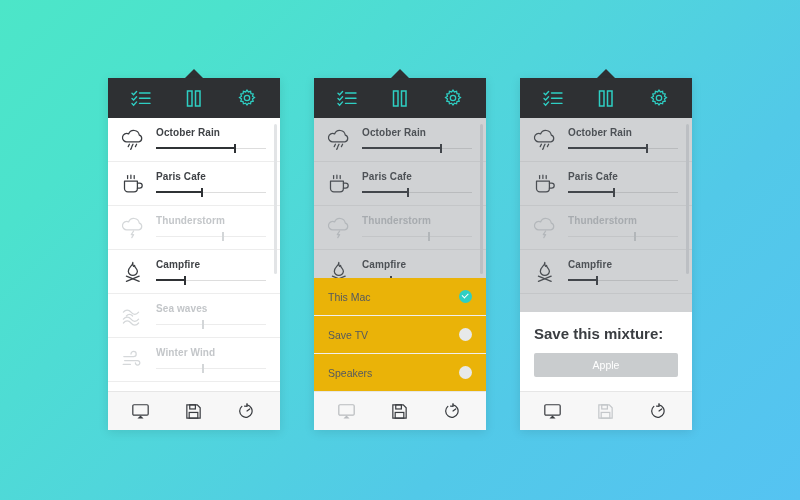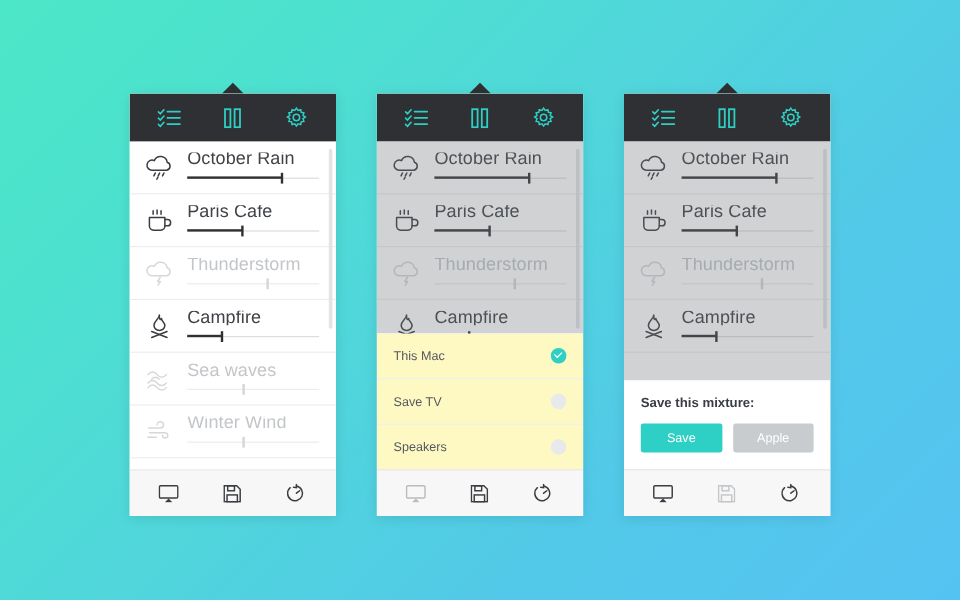--- a/index.html
+++ b/index.html
@@ -95,27 +95,28 @@
     align-items: center;
     justify-content: center;
   }
   .sound-icon svg { display: block; }
   .sound-body {
     flex: 1 1 auto;
     padding-left: 6px;
     padding-right: 4px;
   }
   .sound-name {
-    font-size: 15px;
+    font-size: 10px;
     color: #3f4246;
     letter-spacing: 0.1px;
     margin-bottom: 5px;
     line-height: 12px;
     white-space: nowrap;
     overflow: hidden;
+    font-weight: bold;
   }
   .slider {
     position: relative;
     height: 9px;
   }
   .slider .track {
     position: absolute;
     top: 4px;
     left: 0; right: 0;
     height: 1px;
@@ -175,21 +176,21 @@
   .bottombar .bb-icon {
     width: 24px; height: 24px;
     display: flex; align-items: center; justify-content: center;
     cursor: pointer;
   }
   .bottombar svg { display: block; }
 
   
   .sheet {
     flex: 0 0 auto;
-    background: #fef9c3;
+    background: #eab308;
   }
   .device-row {
     height: 37px;
     display: flex;
     align-items: center;
     justify-content: space-between;
     padding: 0 14px;
     border-bottom: 1px solid #efefef;
     cursor: pointer;
   }
@@ -218,21 +219,21 @@
   }
 
   
   .save-sheet {
     flex: 0 0 auto;
     background: #fff;
     padding: 13px 14px 14px 14px;
     box-sizing: border-box;
   }
   .save-title {
-    font-size: 11px;
+    font-size: 15px;
     font-weight: bold;
     color: #3a3d41;
     margin-bottom: 11px;
   }
   .save-input {
     width: 100%;
     box-sizing: border-box;
     height: 26px;
     border: 1px solid #e4e6e8;
     background: #fcfcfc;
@@ -677,21 +678,20 @@
             </div>
           </div>
         </div>
       <div class="scrollbar"></div>
       <div class="dim-overlay"></div>
     </div>
 
     <div class="save-sheet">
       <div class="save-title">Save this mixture:</div>
       <div class="save-buttons">
-        <button class="btn primary">Save</button>
         <button class="btn secondary">Apple</button>
       </div>
     </div>
 
     <div class="bottombar">
       <div class="bb-icon">
         <svg width="17" height="15" viewBox="0 0 18 16" fill="none" stroke="#3a3d41" stroke-width="1.3">
           <rect x="0.8" y="0.8" width="16.4" height="11" rx="1.2"></rect>
           <path d="M9 12.2 L12.3 15.4 H5.7 Z" fill="#3a3d41" stroke="none"></path>
         </svg>

